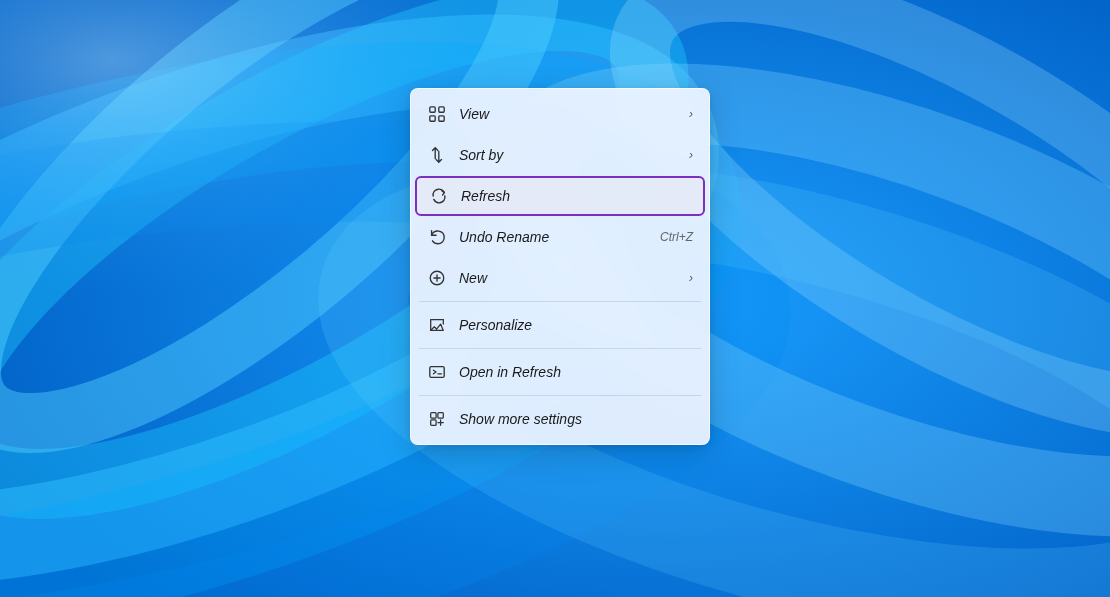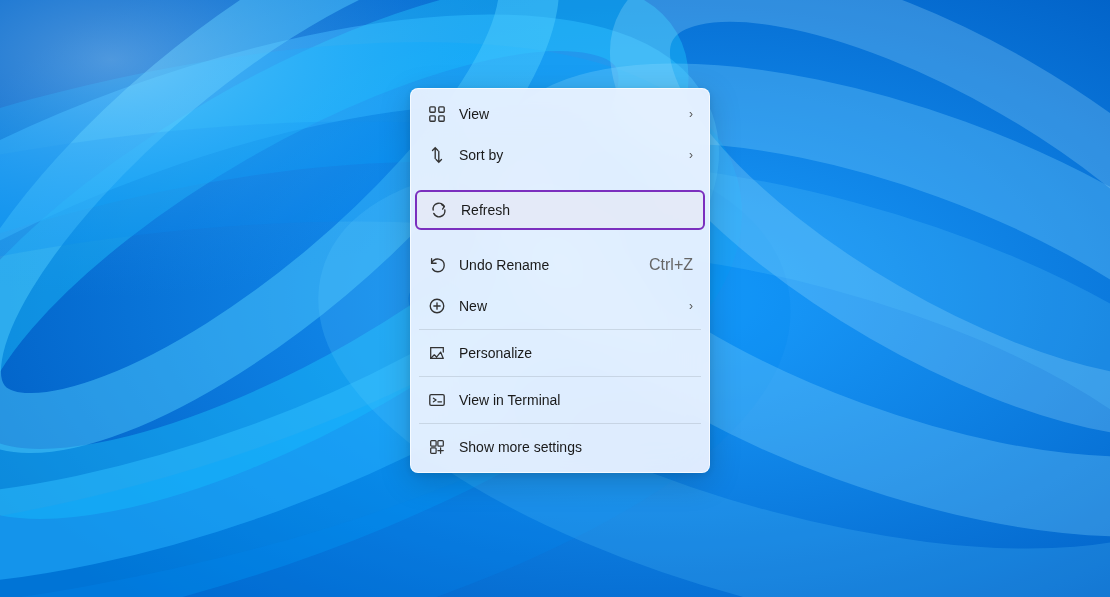--- a/index.html
+++ b/index.html
@@ -40,38 +40,39 @@
       background: rgba(240, 244, 255, 0.92);
       backdrop-filter: blur(20px);
       border-radius: 8px;
       padding: 4px 0;
       min-width: 300px;
       box-shadow: 0 8px 32px rgba(0,0,0,0.18), 0 2px 8px rgba(0,0,0,0.10);
       border: 1px solid rgba(255,255,255,0.7);
       position: absolute;
       top: 88px;
       left: 410px;
+      font-style: italic;
     }
 
     .menu-item {
       display: flex;
       align-items: center;
       padding: 0 12px;
       height: 40px;
       cursor: pointer;
       position: relative;
       border-radius: 4px;
       margin: 1px 4px;
     }
 
     .menu-item.refresh-item {
       border: 2.5px solid #7B2FBE;
       border-radius: 6px;
       background: rgba(230, 232, 245, 0.7);
-      margin: 15px 4px;
+      margin: 1px 4px;
     }
 
     .menu-item-icon {
       width: 20px;
       height: 20px;
       display: flex;
       align-items: center;
       justify-content: center;
       margin-right: 12px;
       flex-shrink: 0;
@@ -80,21 +81,21 @@
     }
 
     .menu-item-label {
       flex: 1;
       font-size: 14px;
       color: #1a1a1a;
       font-weight: 400;
     }
 
     .menu-item-shortcut {
-      font-size: 16px;
+      font-size: 12px;
       color: #666;
       margin-left: 16px;
     }
 
     .menu-item-arrow {
       font-size: 12px;
       color: #555;
       margin-left: 8px;
     }
 
@@ -209,21 +210,21 @@
       </div>
       <div class="menu-divider"></div>
       <div class="menu-item">
         <span class="menu-item-icon">
           <svg class="icon" viewBox="0 0 20 20" fill="none" xmlns="http://www.w3.org/2000/svg">
       <rect x="2" y="4" width="16" height="12" rx="1.5" stroke="#333" stroke-width="1.5"></rect>
       <path d="M6 8l3 2-3 2" stroke="#333" stroke-width="1.4" stroke-linecap="round" stroke-linejoin="round"></path>
       <line x1="11" y1="12" x2="15" y2="12" stroke="#333" stroke-width="1.4" stroke-linecap="round"></line>
     </svg>
         </span>
-        <span class="menu-item-label">View in Terminal</span>
+        <span class="menu-item-label">Open in Refresh</span>
       </div>
       <div class="menu-divider"></div>
       <div class="menu-item">
         <span class="menu-item-icon">
           <svg class="icon" viewBox="0 0 20 20" fill="none" xmlns="http://www.w3.org/2000/svg">
       <rect x="3" y="3" width="6" height="6" rx="1" stroke="#333" stroke-width="1.4"></rect>
       <rect x="11" y="3" width="6" height="6" rx="1" stroke="#333" stroke-width="1.4"></rect>
       <rect x="3" y="11" width="6" height="6" rx="1" stroke="#333" stroke-width="1.4"></rect>
       <path d="M14 11v6M11 14h6" stroke="#333" stroke-width="1.4" stroke-linecap="round"></path>
     </svg>

